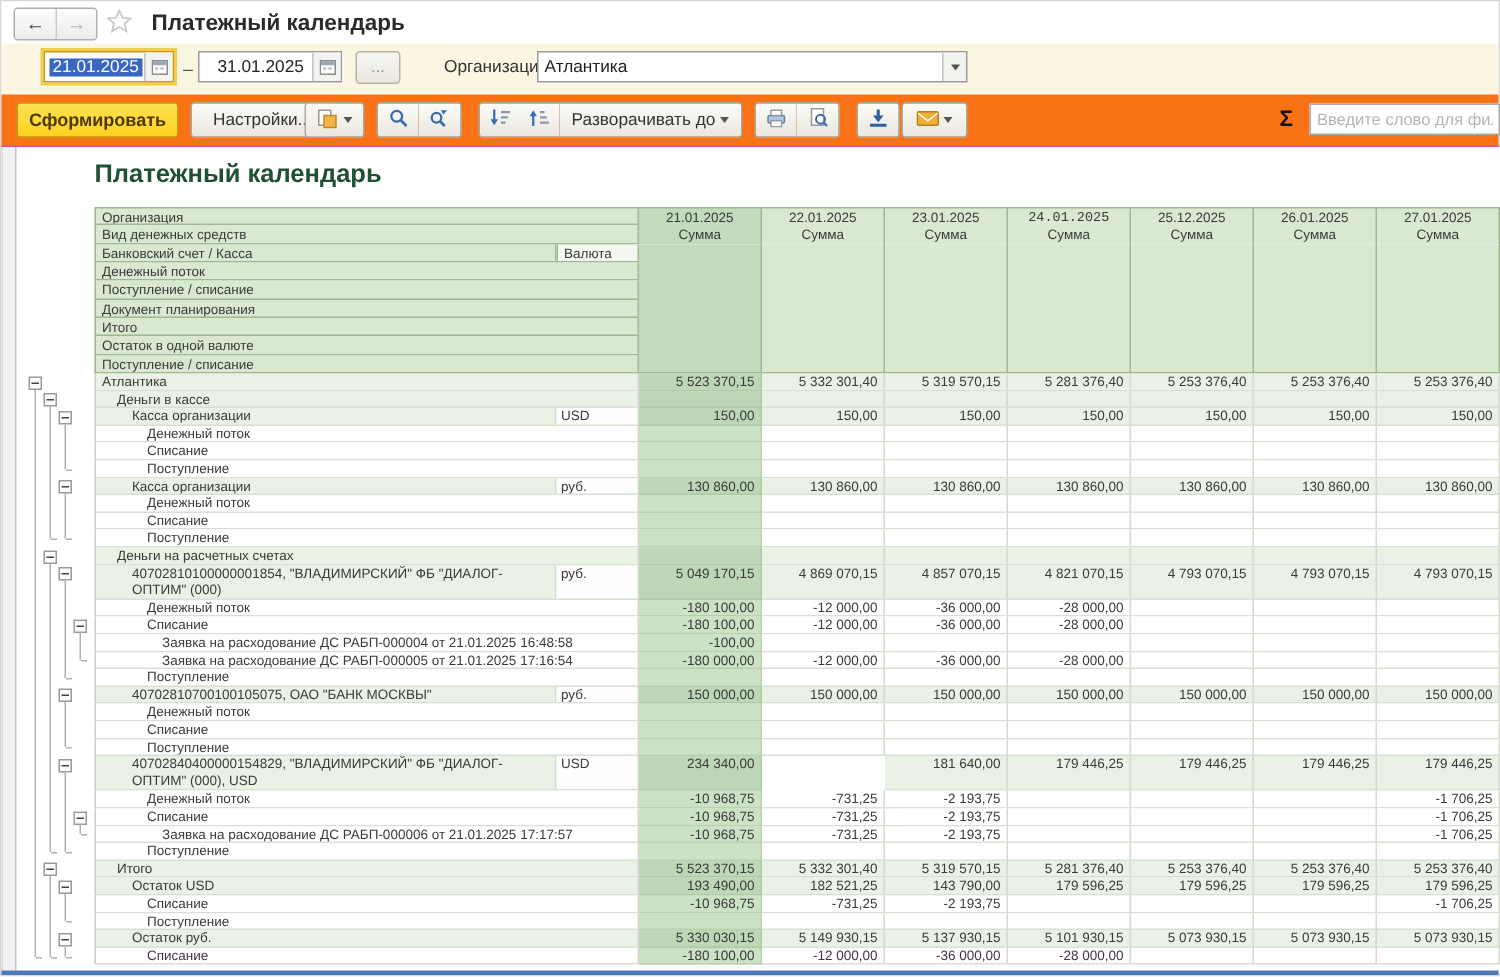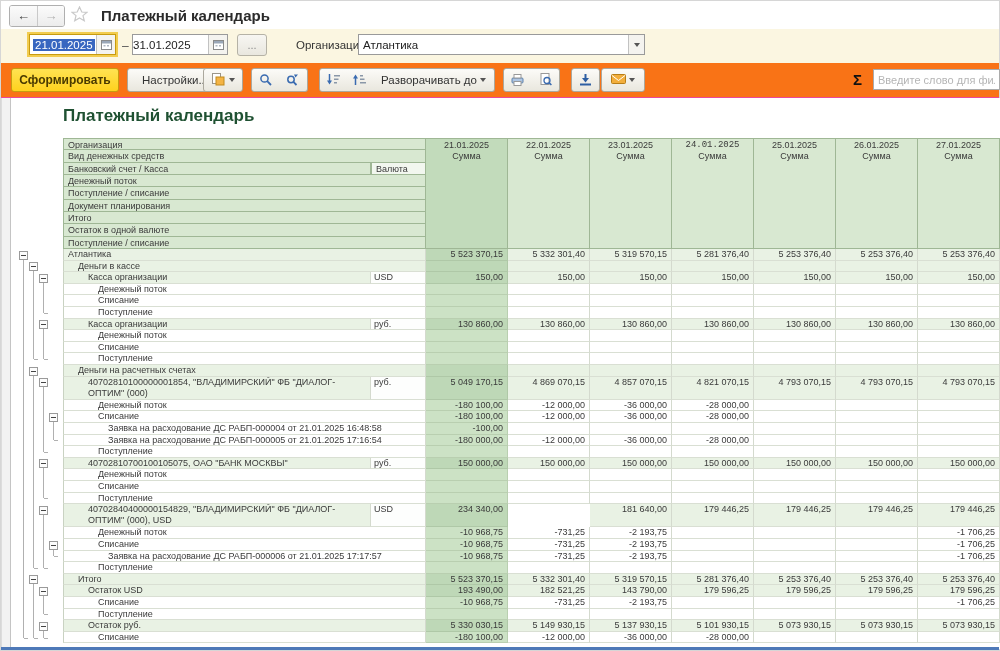--- a/index.html
+++ b/index.html
@@ -14,21 +14,21 @@
   .navbtn+.navbtn{border-left:1px solid #C9C9C9}
   .arr-back{color:#444}.arr-fwd{color:#B3B3B3}
   .star{position:absolute;left:70px;top:5px;width:17px;height:16px}
   .apptitle{position:absolute;left:100px;top:6px;font-size:15px;font-weight:bold;color:#2B2B2B}
   
   .filterbar{position:absolute;left:0;top:28px;width:100%;height:34px;background:#FBF6E1}
   .datefield{position:absolute;top:5px;height:21px;background:#fff;border:1px solid #9A9A9A;
              display:flex;align-items:center;font-size:11.5px;box-sizing:border-box}
   .datefield.focused{border-color:#C79B10;box-shadow:0 0 0 2px #F2CC4E}
   .datesel{background:#3866C0;color:#fff;padding:0 2px;margin-left:3px;white-space:nowrap}
-  .dateval{padding-left:0;color:#222;white-space:nowrap}
+  .dateval{padding-left:12px;color:#222;white-space:nowrap}
   .calbtn{margin-left:auto;width:19px;height:19px;border:none;border-left:1px solid #C2C2C2;background:#F4F3EF;
           display:flex;align-items:center;justify-content:center;padding:0;cursor:pointer}
   .dash{position:absolute;left:121px;top:10px;font-size:12px;color:#555}
   .morebtn{position:absolute;left:236px;top:5px;width:30px;height:22px;background:linear-gradient(#F7F6F2,#E9E7DF);
            border:1px solid #B5B2A6;border-radius:3px;color:#8E8E8E;font-size:11px;line-height:10px;cursor:pointer}
   .orglabel{position:absolute;left:295px;top:10px;font-size:11.5px;color:#333}
   .combo{position:absolute;left:357px;top:5px;width:287px;height:21px;background:#fff;border:1px solid #9A9A9A;
          display:flex;align-items:center;font-size:11.5px;box-sizing:border-box}
   .combo>span:first-child{flex:1;padding-left:4px;color:#222}
   .combobtn{width:15px;height:19px;border-left:1px solid #C2C2C2;background:#F4F3EF;display:flex;
@@ -249,21 +249,21 @@
         <div class="cell hm c0h" style="left: 413px; top: 64.67px; width: 82px; height: 86.33px;"></div>
         <div class="cell hd bt" style="left: 495px; top: 40px; width: 82px; height: 12.33px;">22.01.2025</div>
         <div class="cell hd" style="left: 495px; top: 52.33px; width: 82px; height: 12.34px;">Сумма</div>
         <div class="cell hm" style="left: 495px; top: 64.67px; width: 82px; height: 86.33px;"></div>
         <div class="cell hd bt" style="left: 577px; top: 40px; width: 82px; height: 12.33px;">23.01.2025</div>
         <div class="cell hd" style="left: 577px; top: 52.33px; width: 82px; height: 12.34px;">Сумма</div>
         <div class="cell hm" style="left: 577px; top: 64.67px; width: 82px; height: 86.33px;"></div>
         <div class="cell hd bt" style="left: 659px; top: 40px; width: 82px; height: 12.33px; font-family: Liberation Mono, monospace;">24.01.2025</div>
         <div class="cell hd" style="left: 659px; top: 52.33px; width: 82px; height: 12.34px;">Сумма</div>
         <div class="cell hm" style="left: 659px; top: 64.67px; width: 82px; height: 86.33px;"></div>
-        <div class="cell hd bt" style="left: 741px; top: 40px; width: 82px; height: 12.33px;">25.01.2025</div>
+        <div class="cell hd bt" style="left: 741px; top: 40px; width: 82px; height: 12.33px;">25.12.2025</div>
         <div class="cell hd" style="left: 741px; top: 52.33px; width: 82px; height: 12.34px;">Сумма</div>
         <div class="cell hm" style="left: 741px; top: 64.67px; width: 82px; height: 86.33px;"></div>
         <div class="cell hd bt" style="left: 823px; top: 40px; width: 82px; height: 12.33px;">26.01.2025</div>
         <div class="cell hd" style="left: 823px; top: 52.33px; width: 82px; height: 12.34px;">Сумма</div>
         <div class="cell hm" style="left: 823px; top: 64.67px; width: 82px; height: 86.33px;"></div>
         <div class="cell hd bt" style="left: 905px; top: 40px; width: 82px; height: 12.33px;">27.01.2025</div>
         <div class="cell hd" style="left: 905px; top: 52.33px; width: 82px; height: 12.34px;">Сумма</div>
         <div class="cell hm" style="left: 905px; top: 64.67px; width: 82px; height: 86.33px;"></div>
         <div class="cell lc g" style="left: 50px; top: 151px; width: 363px; height: 11.6px; padding-left: 4px;">Атлантика</div>
         <div class="cell vc g c0" style="left: 413px; top: 151px; width: 82px; height: 11.6px;">5 523 370,15</div>

